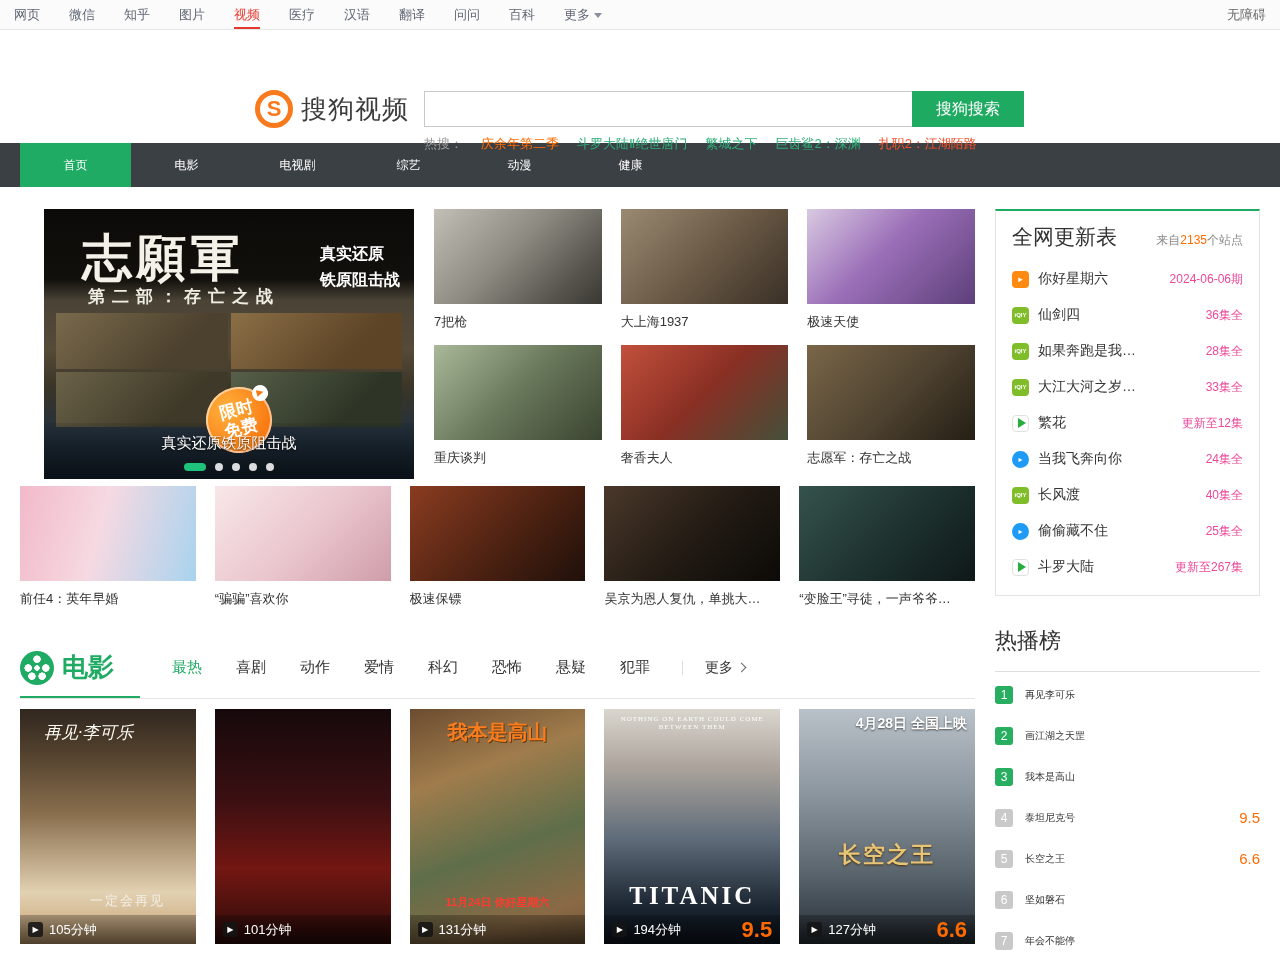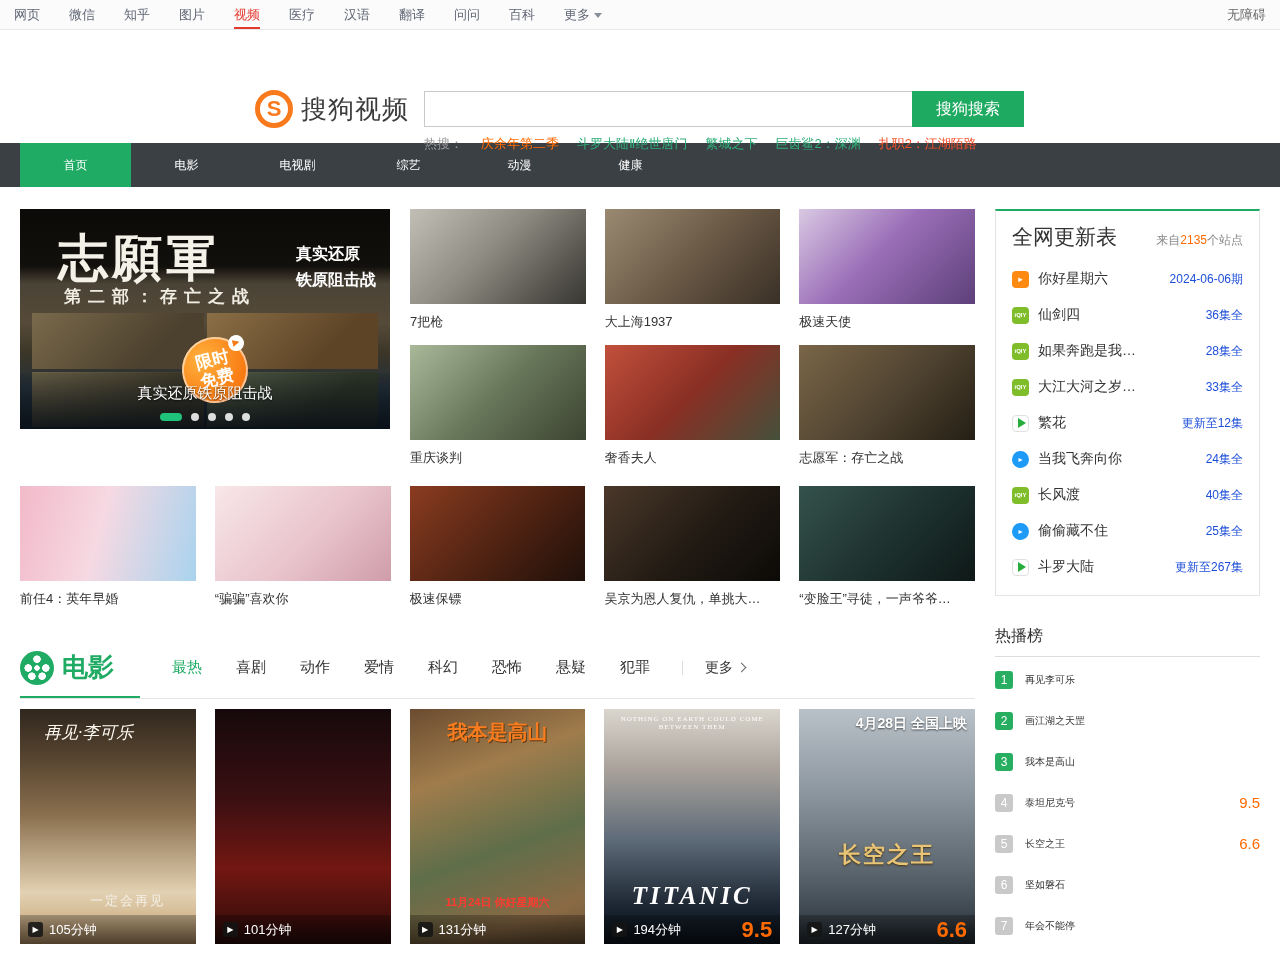--- a/index.html
+++ b/index.html
@@ -45,23 +45,23 @@
     color:#fff; font-size:12px; cursor:pointer; }
   .mainnav-item.active { background:#20ab64; }
 
   
   .content { display:flex; padding:0 20px; margin-top:22px; }
   .main-col { width:955px; }
   .side-col { width:265px; margin-left:20px; }
 
   
   .hero-row { display:flex; }
-  .hero { position:relative; width:370px; height:220px; margin-right:20px; cursor:pointer;
+  .hero { position:relative; width:370px; height:270px; margin-right:20px; cursor:pointer;
     background:linear-gradient(180deg,#0b0a08 0%,#12100c 26%,#4a4336 34%,#564a38 52%,#3a3527 66%,#25313c 82%,#18242f 100%);
-    overflow:hidden; }
+    overflow:hidden;margin-left:24px; }
   .hero-title { position:absolute; left:38px; top:16px; color:#f4f1e8; font-size:50px;
     font-weight:bold; font-family:"Liberation Serif","DejaVu Serif",serif; letter-spacing:4px; }
   .hero-tagline { position:absolute; right:14px; top:32px; color:#fff; font-size:16px;
     font-weight:bold; line-height:1.6; text-align:left; }
   .hero-subtitle { position:absolute; left:44px; top:76px; color:#efece2; font-size:17px;
     letter-spacing:7px; font-weight:bold; }
   .hero-collage { position:absolute; left:12px; right:12px; top:104px; height:114px;
     display:grid; grid-template-columns:1fr 1fr; gap:3px; }
   .collage-cell { background:linear-gradient(135deg,#7a6a4c,#4c412e 70%); }
   .collage-cell:nth-child(2){ background:linear-gradient(135deg,#8a6f46,#5d4426 70%); }
@@ -120,21 +120,21 @@
   .poster-note { position:absolute; top:6px; left:0; right:8px; color:#fff; }
   .note-serif { text-align:center; font-size:7px; letter-spacing:1px;
     font-family:"Liberation Serif","DejaVu Serif",serif; right:0; }
   .note-bold { text-align:right; font-size:14px; font-weight:bold; text-shadow:0 1px 2px rgba(0,0,0,.6); }
   .poster-art { position:absolute; left:0; right:0; }
   .art-script-white { top:12px; left:24px; right:4px; color:#fdfaf2; font-size:17px;
     font-family:"Liberation Serif","DejaVu Serif",serif; font-style:italic; }
   .art-brush-orange { top:10px; text-align:center; color:#f97c1e; font-size:20px; font-weight:bold;
     text-shadow:1px 1px 0 #5d3a12; }
   .art-serif-white { bottom:34px; text-align:center; color:#fff; font-size:25px; font-weight:bold;
-    font-family:"Liberation Serif","DejaVu Serif",serif; letter-spacing:3px;font-style:italic; }
+    font-family:"Liberation Serif","DejaVu Serif",serif; letter-spacing:3px; }
   .art-gold { bottom:74px; text-align:center; color:#e8c476; font-size:22px; font-weight:bold;
     letter-spacing:2px; text-shadow:0 1px 2px #402f12; }
   .poster-sub { position:absolute; left:0; right:0; }
   .sub-red { bottom:34px; text-align:center; color:#ff3b2f; font-size:11px; font-weight:bold; }
   .sub-white { bottom:34px; left:70px; color:#f2efe6; font-size:13px; letter-spacing:2px; }
   .poster-bar { position:absolute; left:0; right:0; bottom:0; height:29px;
     background:linear-gradient(180deg,rgba(0,0,0,.25),rgba(0,0,0,.6));
     display:flex; align-items:center; padding:0 8px; }
   .play-chip { width:15px; height:15px; border-radius:3px; background:rgba(20,20,20,.85);
     color:#fff; font-size:8px; display:flex; align-items:center; justify-content:center; margin-right:6px; }
@@ -153,25 +153,25 @@
   .site-icon.mgtv { background:#ff8a12; color:#fff; font-size:9px; }
   .site-icon.mgtv::after { content:"▸"; }
   .site-icon.iqiyi { background:#7fbe2a; color:#fff; font-size:6px; font-weight:bold; }
   .site-icon.iqiyi::after { content:"iQIY"; }
   .site-icon.tencent { background:#fff; border:1px solid #e0e0e0; }
   .site-icon.tencent::after { content:""; width:0; height:0; border-left:8px solid #27ad3e;
     border-top:5px solid transparent; border-bottom:5px solid transparent; margin-left:2px; }
   .site-icon.youku { background:#1d9bf7; border-radius:50%; color:#fff; font-size:8px; }
   .site-icon.youku::after { content:"▸"; }
   .up-name { font-size:14px; color:#333; white-space:nowrap; overflow:hidden; text-overflow:ellipsis; }
-  .up-info { margin-left:auto; font-size:12px; color:#1d4ed8; flex:none; padding-left:8px; }
+  .up-info { margin-left:auto; font-size:12px; color:#ec4899; flex:none; padding-left:8px; }
 
   
   .hotlist { margin-top:30px; }
-  .hotlist-title { font-size:16px; color:#333; padding-bottom:9px; border-bottom:1px solid #ddd; }
+  .hotlist-title { font-size:22px; color:#333; padding-bottom:15px; border-bottom:1px solid #ddd; }
   .hot-row { display:flex; align-items:center; height:37px; margin-top:4px; cursor:pointer; }
   .rank-badge { width:18px; height:18px; border-radius:3px; color:#fff; font-size:12px;
     display:flex; align-items:center; justify-content:center; margin-right:12px; flex:none; }
   .rank-badge.tier-top { background:#27ae60; }
   .rank-badge.tier-normal { background:#c9c9c9; }
   .hot-name { font-size:10px; color:#333; }
   .hot-rating { margin-left:auto; font-size:15px; color:#ff6a00; }
 </style>
 </head>
 <body>

